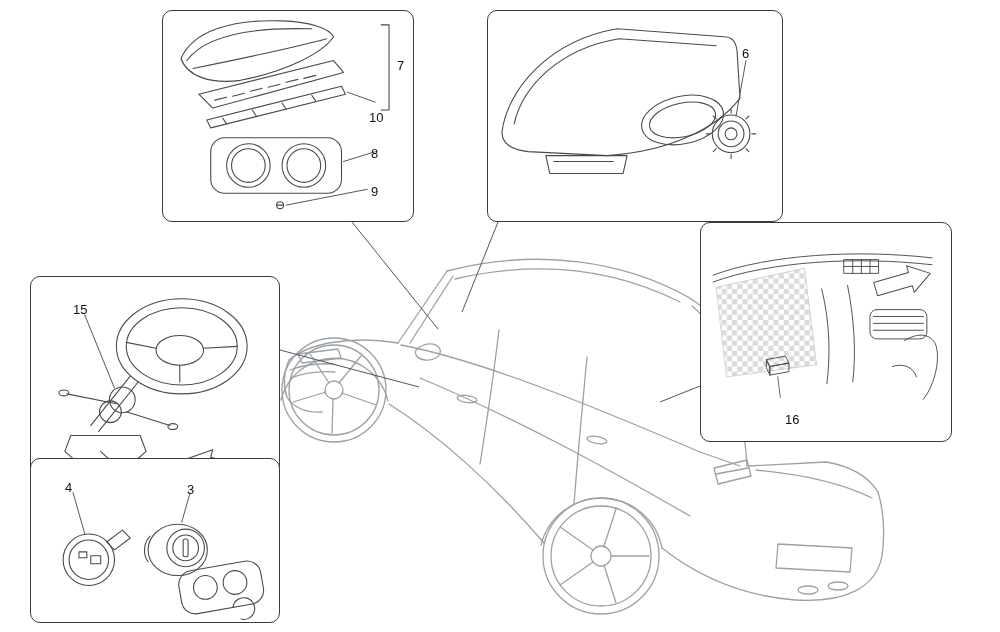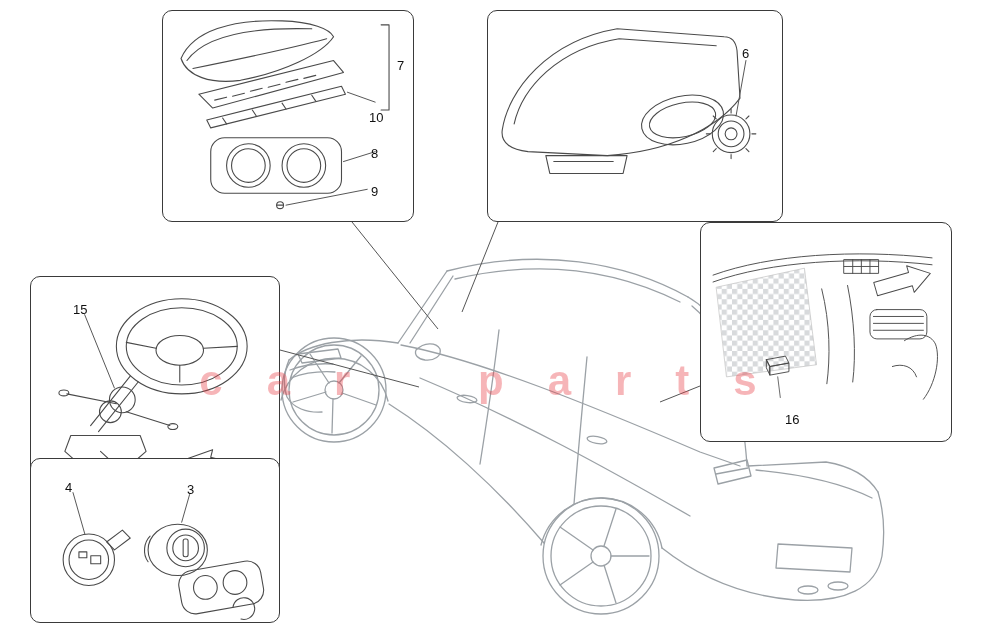--- a/index.html
+++ b/index.html
@@ -228,16 +228,15 @@
           <path d="M222,150 C234,146 246,150 250,162"></path>
         </g>
         <path class="leader" d="M92,186 L89,162"></path>
         <path d="M0,0 L-24,-16 L-24,-8 L-66,-8 L-66,8 L-24,8 L-24,16 Z" transform="translate(266,42) rotate(-16)"></path>
       </g>
     </svg>
     <span class="callout" style="left:84px; top:190px;">16</span>
   </div>
 
   <div class="watermark" style="color: rgb(234, 62, 70);">
-    <div class="wm2">car parts</div>
   </div>
 
 </div>
 
 </body></html>

